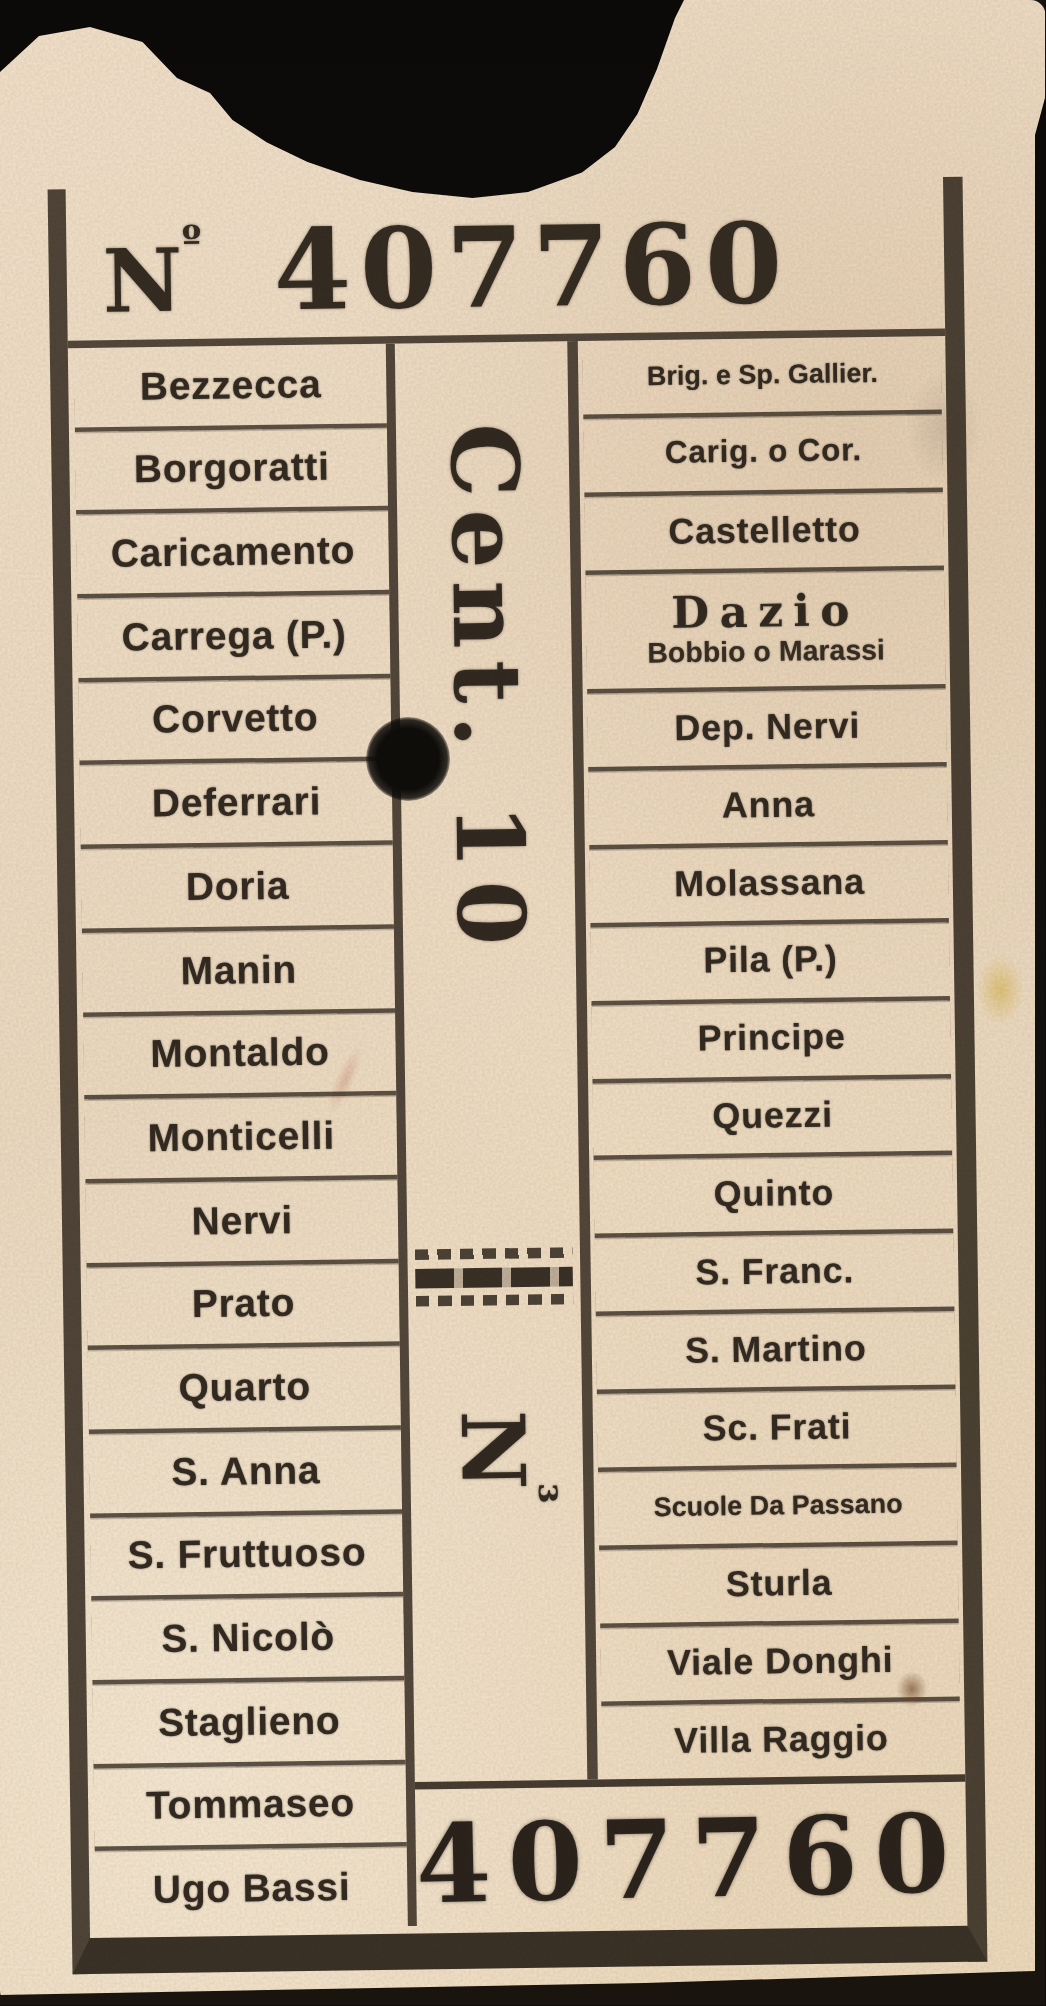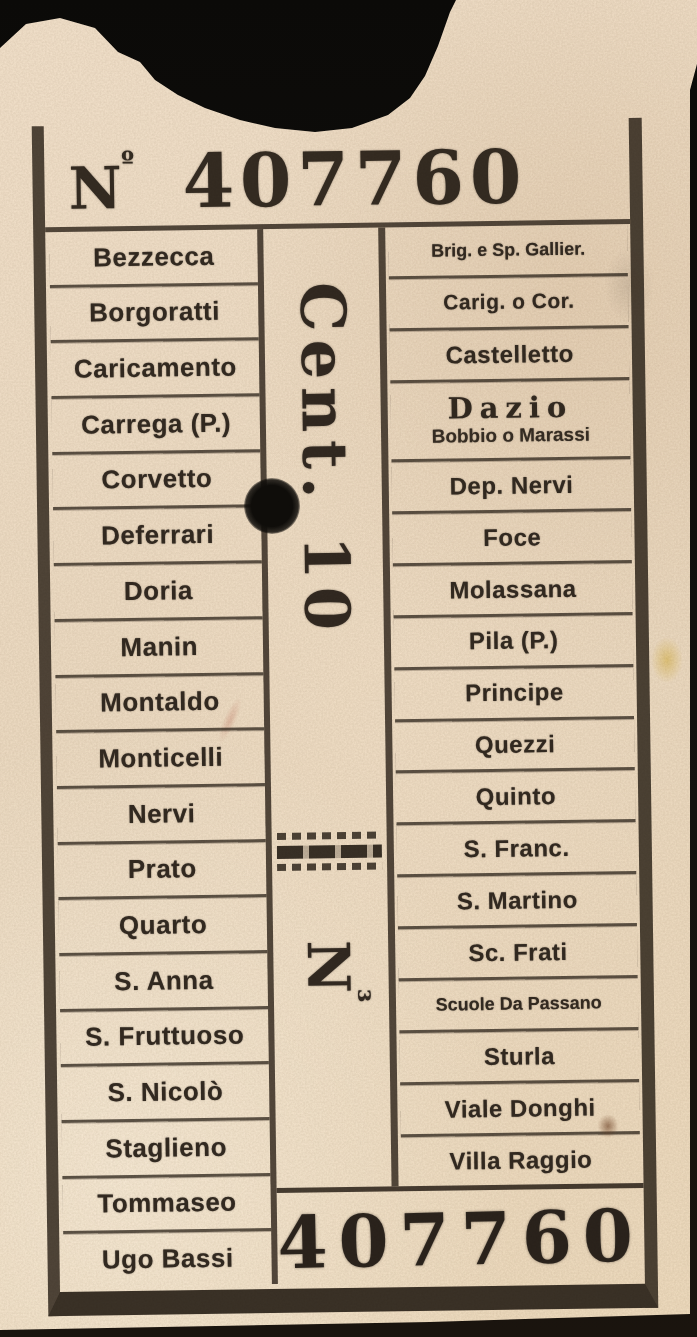--- a/index.html
+++ b/index.html
@@ -9,21 +9,21 @@
   
   .paper{position:absolute;inset:0;
     background:
       radial-gradient(90% 55% at 18% 88%, rgba(255,246,230,.55), rgba(255,246,230,0) 62%),
       radial-gradient(75% 45% at 82% 22%, rgba(221,196,165,.5), rgba(221,196,165,0) 65%),
       radial-gradient(60% 40% at 55% 55%, rgba(247,229,205,.4), rgba(247,229,205,0) 70%),
       linear-gradient(160deg,#f4e3cd 0%, var(--paper,#eedcc3) 55%, #f0ddc0 100%);
     clip-path:polygon(0px 48px,26px 24px,60px 18px,95px 28px,118px 52px,140px 62px,
       155px 80px,178px 95px,205px 108px,240px 120px,275px 128px,315px 132px,352px 128px,
       388px 115px,410px 98px,425px 76px,438px 46px,450px 12px,456px 0px,
-      697px 0px,697px 64px,690px 90px,690px 1314px,430px 1322px,0px 1330px);}
+      697px 0px,697px 64px,690px 90px,690px 1314px,430px 1322px,0px 1330px);border-radius:10px;}
   
   .stain{position:absolute;border-radius:50%;pointer-events:none;}
   .stain.s1{left:645px;top:628px;width:44px;height:64px;
     background:radial-gradient(closest-side,rgba(213,176,62,.55),rgba(213,176,62,0) 72%);}
   .stain.s2{left:594px;top:1110px;width:28px;height:32px;
     background:radial-gradient(closest-side,rgba(104,58,28,.6),rgba(104,58,28,0) 75%);}
   .stain.s3{left:222px;top:688px;width:16px;height:64px;transform:rotate(24deg);
     background:radial-gradient(closest-side,rgba(188,112,92,.32),rgba(188,112,92,0) 78%);}
   .stain.s4{left:598px;top:238px;width:62px;height:95px;
     background:radial-gradient(closest-side,rgba(92,80,68,.16),rgba(92,80,68,0) 80%);}
@@ -203,21 +203,21 @@
     <span class="st-label">Castelletto</span>
   </div>
                 <div class="cell double emph">
     <span class="st-label">Dazio</span>
   <span class="st-sub">Bobbio o Marassi</span>
                 </div>
                 <div class="cell">
     <span class="st-label">Dep. Nervi</span>
   </div>
                 <div class="cell">
-    <span class="st-label">Foce</span>
+    <span class="st-label">Anna</span>
   </div>
                 <div class="cell">
     <span class="st-label">Molassana</span>
   </div>
                 <div class="cell">
     <span class="st-label">Pila (P.)</span>
   </div>
                 <div class="cell">
     <span class="st-label">Principe</span>
   </div>

